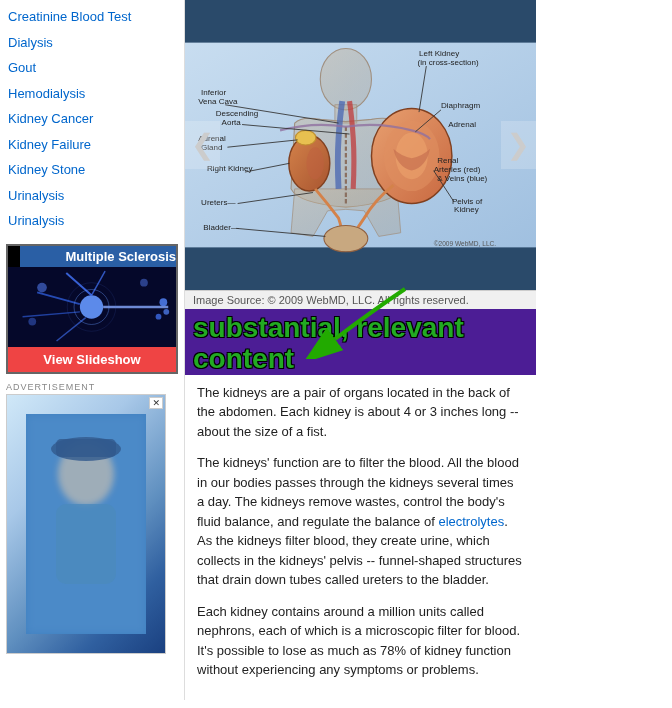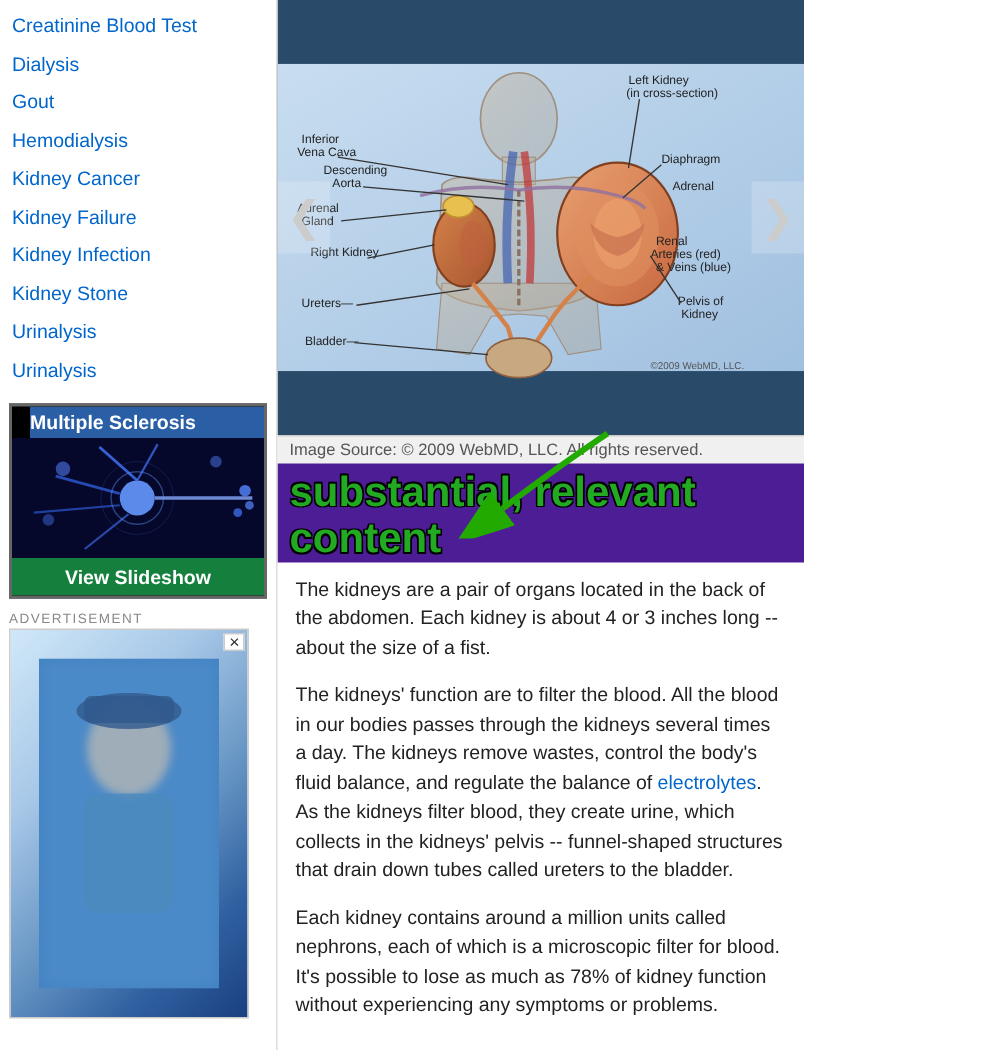--- a/index.html
+++ b/index.html
@@ -28,36 +28,36 @@
       margin: 10px 6px 4px 6px;
       border: 2px solid #666;
       background: #000;
       overflow: hidden;
     }
     .ms-title {
       background: #2a5fa5;
       color: #fff;
       font-weight: bold;
       font-size: 13px;
-      text-align: left;
+      text-align: right;
       padding: 3px 0;
       margin-left: 12px;
     }
     .ms-image {
       width: 100%;
       height: 80px;
       background: radial-gradient(ellipse at 40% 50%, #1a3a6b 0%, #0a1a3a 60%, #000 100%);
       position: relative;
       display: flex;
       align-items: center;
       justify-content: center;
       overflow: hidden;
     }
     .ms-slideshow-btn {
-      background: #15803d;
+      background: #ef4444;
       color: #fff;
       font-weight: bold;
       font-size: 13px;
       text-align: center;
       padding: 5px 0;
       cursor: pointer;
       display: block;
       width: 100%;
       border: none;
     }
@@ -165,21 +165,20 @@
 <div class="layout">
 
   <div class="sidebar">
     <div id="sidebar-links">
         <a href="#">Creatinine Blood Test</a>
         <a href="#">Dialysis</a>
         <a href="#">Gout</a>
         <a href="#">Hemodialysis</a>
         <a href="#">Kidney Cancer</a>
         <a href="#">Kidney Failure</a>
-        <a href="#">Kidney Infection</a>
         <a href="#">Kidney Stone</a>
         <a href="#">Urinalysis</a>
         <a href="#">Urinalysis</a>
       </div>
 
     <div class="ms-box">
       <div class="ms-title">Multiple Sclerosis</div>
       <div class="ms-image">
         <svg viewBox="0 0 173 90" width="173" height="90">
 

